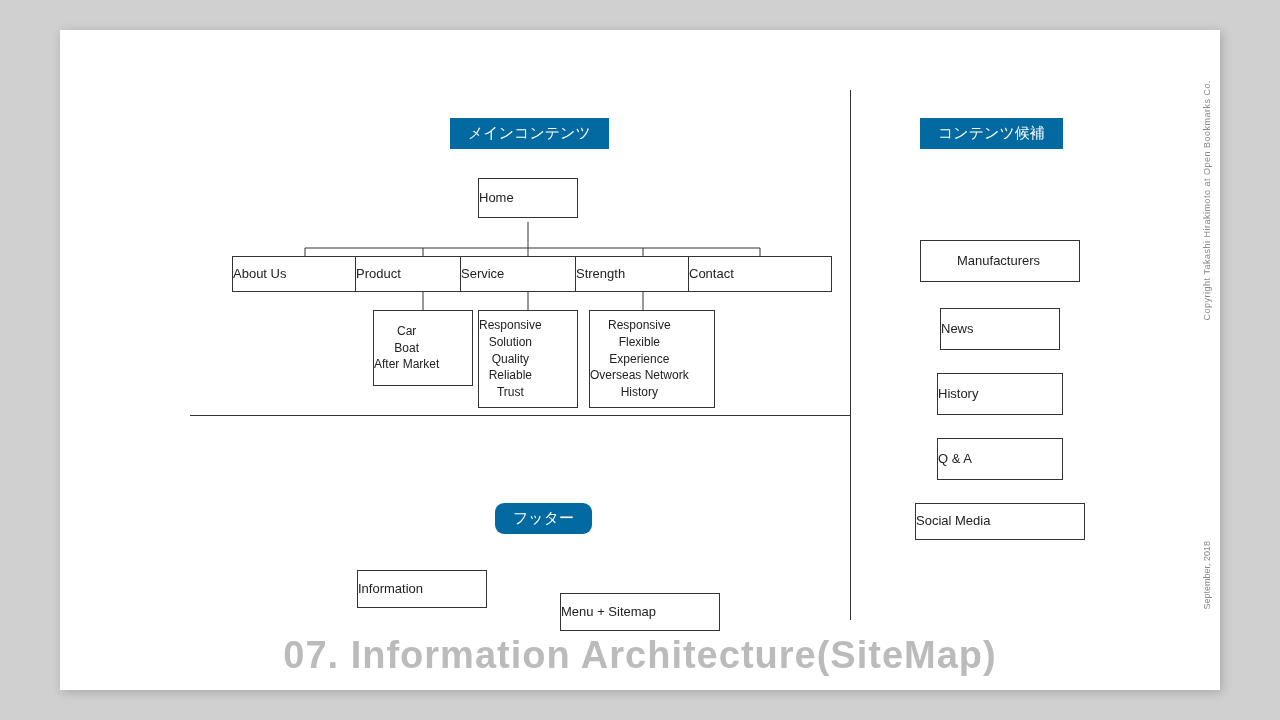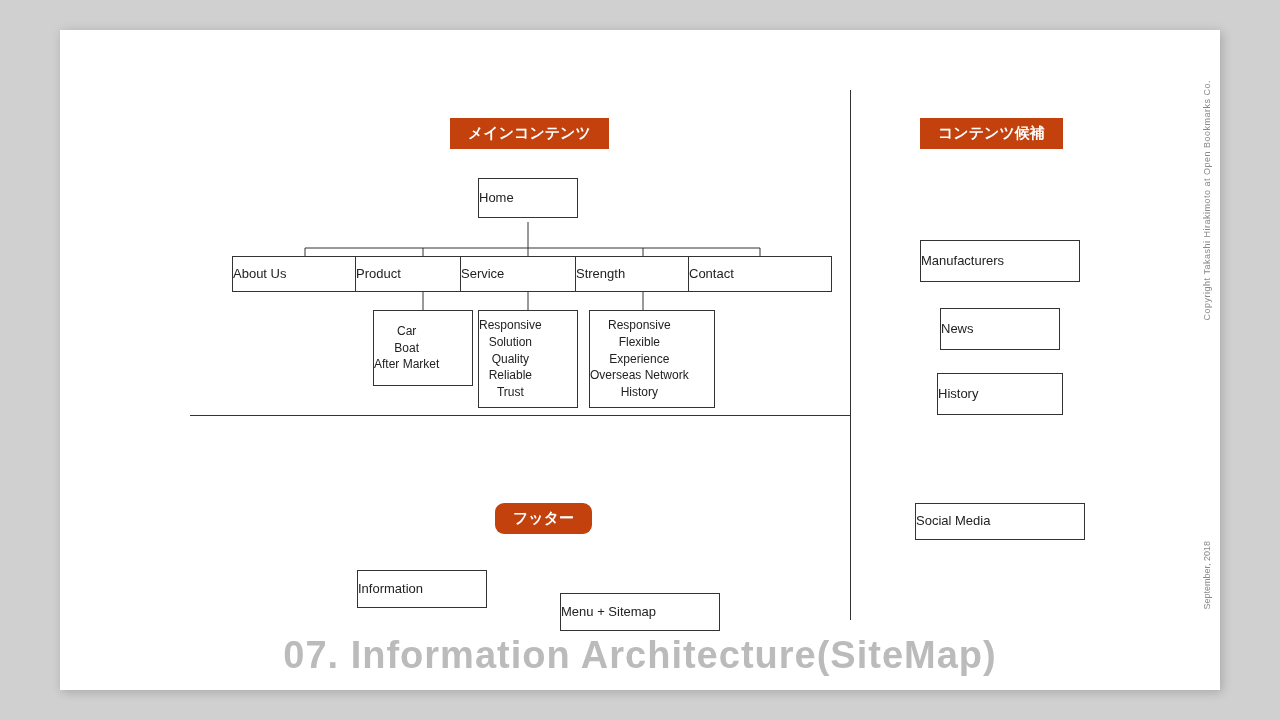--- a/index.html
+++ b/index.html
@@ -42,25 +42,25 @@
       top: 385px;
       left: 130px;
       width: 660px;
       height: 1px;
       background: #333;
     }
 
     
     .section-label {
       position: absolute;
-      background: #c2410c;
+      background: #0369a1;
       color: #fff;
       padding: 6px 18px;
       font-size: 15px;
-      font-weight: bold;
+      font-weight: normal;
     }
     .label-main {
       top: 88px;
       left: 390px;
     }
     .label-sub {
       top: 88px;
       left: 860px;
     }
     .label-footer {
@@ -205,29 +205,32 @@
       <span>Responsive<br>Flexible<br>Experience<br>Overseas Network<br>History</span>
     </div>
 
     <div class="box" style="left:297px; top:540px; width:130px; height:38px;">
       <span>Information</span>
     </div>
     <div class="box" style="left:500px; top:540px; width:160px; height:38px;margin-top:23px;">
       <span>Menu + Sitemap</span>
     </div>
 
-    <div class="box" style="left:860px; top:210px; width:160px; height:42px;">
+    <div class="box" style="left:860px; top:210px; width:160px; height:42px;padding-left:36px;">
       <span>Manufacturers</span>
     </div>
     <div class="box" style="left:880px; top:278px; width:120px; height:42px;">
       <span>News</span>
     </div>
     <div class="box" style="left:877px; top:343px; width:126px; height:42px;">
       <span>History</span>
     </div>
+    <div class="box" style="left:877px; top:408px; width:126px; height:42px;">
+      <span>Q &amp; A</span>
+    </div>
     <div class="box" style="left:855px; top:473px; width:170px; height:37px;">
       <span>Social Media</span>
     </div>
 
     <div class="copyright">
       <span>Copyright Takashi Hirakimoto at Open Bookmarks Co.</span>
     </div>
     <div class="year">
       <span>September, 2018</span>
     </div>

